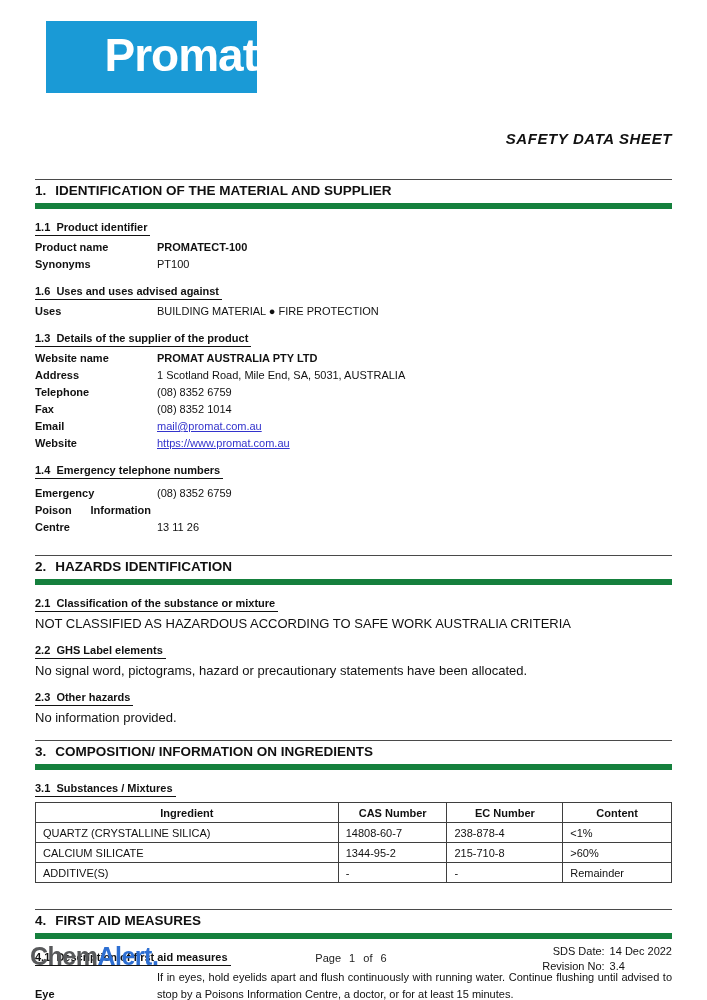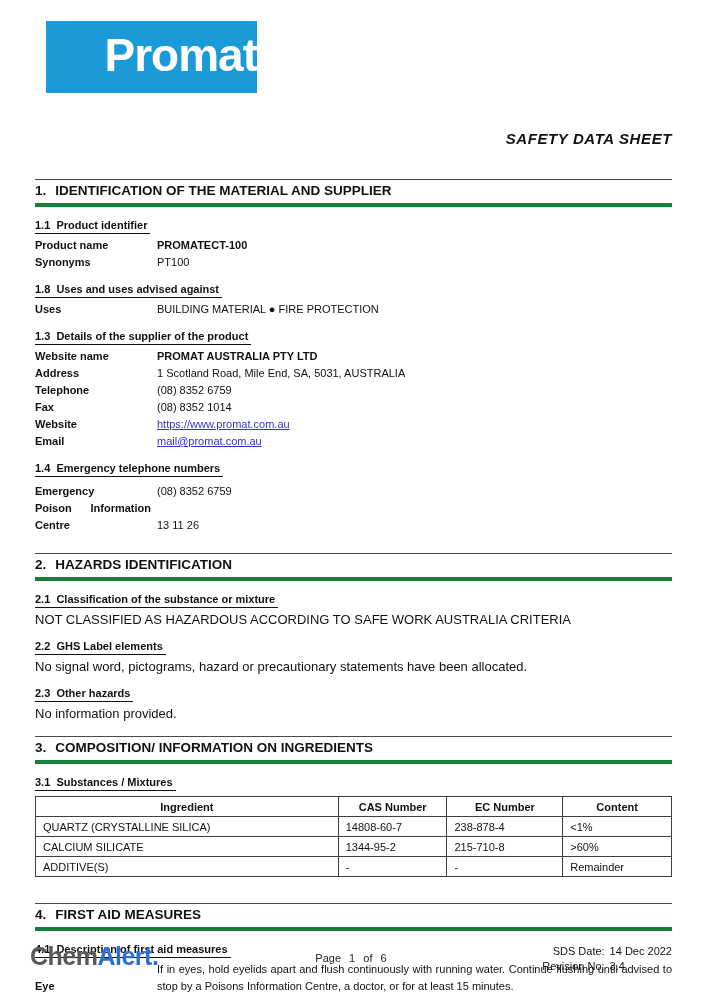--- a/index.html
+++ b/index.html
@@ -29,21 +29,21 @@
   .doc-title {
     margin-top:38px;
     text-align:right;
     font-size:15px; font-weight:bold; letter-spacing:.6px;
     line-height:16px;
     font-style:italic;
   }
   
   .sec {
     border-top:1px solid #4a4a4a;
-    border-bottom:4px solid #15803d;
+    border-bottom:6px solid #15803d;
     padding:3px 0 4px 0;
     font-weight:bold; font-size:13.5px; line-height:16px;
   }
   .sec .sec-num { margin-right:9px; }
   #sec1 { margin-top:32px; }
   #sec2 { margin-top:19px; }
   #sec3 { margin-top:14px; }
   #sec4 { margin-top:26px; }
   
   .subhead-wrap { margin-top:8px; }
@@ -115,21 +115,21 @@
     <div class="frow">
       <div class="flabel">Product name</div>
       <div class="fvalue bold">PROMATECT-100</div>
     </div>
     <div class="frow">
       <div class="flabel">Synonyms</div>
       <div class="fvalue">PT100</div>
     </div>
   </div>
 
-  <div class="subhead-wrap"><span class="subhead">1.8  Uses and uses advised against</span></div>
+  <div class="subhead-wrap"><span class="subhead">1.6  Uses and uses advised against</span></div>
   <div class="group">
     <div class="frow">
       <div class="flabel">Uses</div>
       <div class="fvalue">BUILDING MATERIAL ● FIRE PROTECTION</div>
     </div>
   </div>
 
   <div class="subhead-wrap"><span class="subhead">1.3  Details of the supplier of the product</span></div>
   <div class="group">
     <div class="frow">
@@ -142,26 +142,26 @@
     </div>
     <div class="frow">
       <div class="flabel">Telephone</div>
       <div class="fvalue">(08) 8352 6759</div>
     </div>
     <div class="frow">
       <div class="flabel">Fax</div>
       <div class="fvalue">(08) 8352 1014</div>
     </div>
     <div class="frow">
+      <div class="flabel">Email</div>
+      <div class="fvalue"><a class="doclink">mail@promat.com.au</a></div>
+    </div>
+    <div class="frow">
       <div class="flabel">Website</div>
       <div class="fvalue"><a class="doclink">https://www.promat.com.au</a></div>
-    </div>
-    <div class="frow">
-      <div class="flabel">Email</div>
-      <div class="fvalue"><a class="doclink">mail@promat.com.au</a></div>
     </div>
   </div>
 
   <div class="subhead-wrap"><span class="subhead">1.4  Emergency telephone numbers</span></div>
   <div class="group" style="margin-top:6px;">
     <div class="frow">
       <div class="flabel">Emergency</div>
       <div class="fvalue">(08) 8352 6759</div>
     </div>
     <div class="frow">

